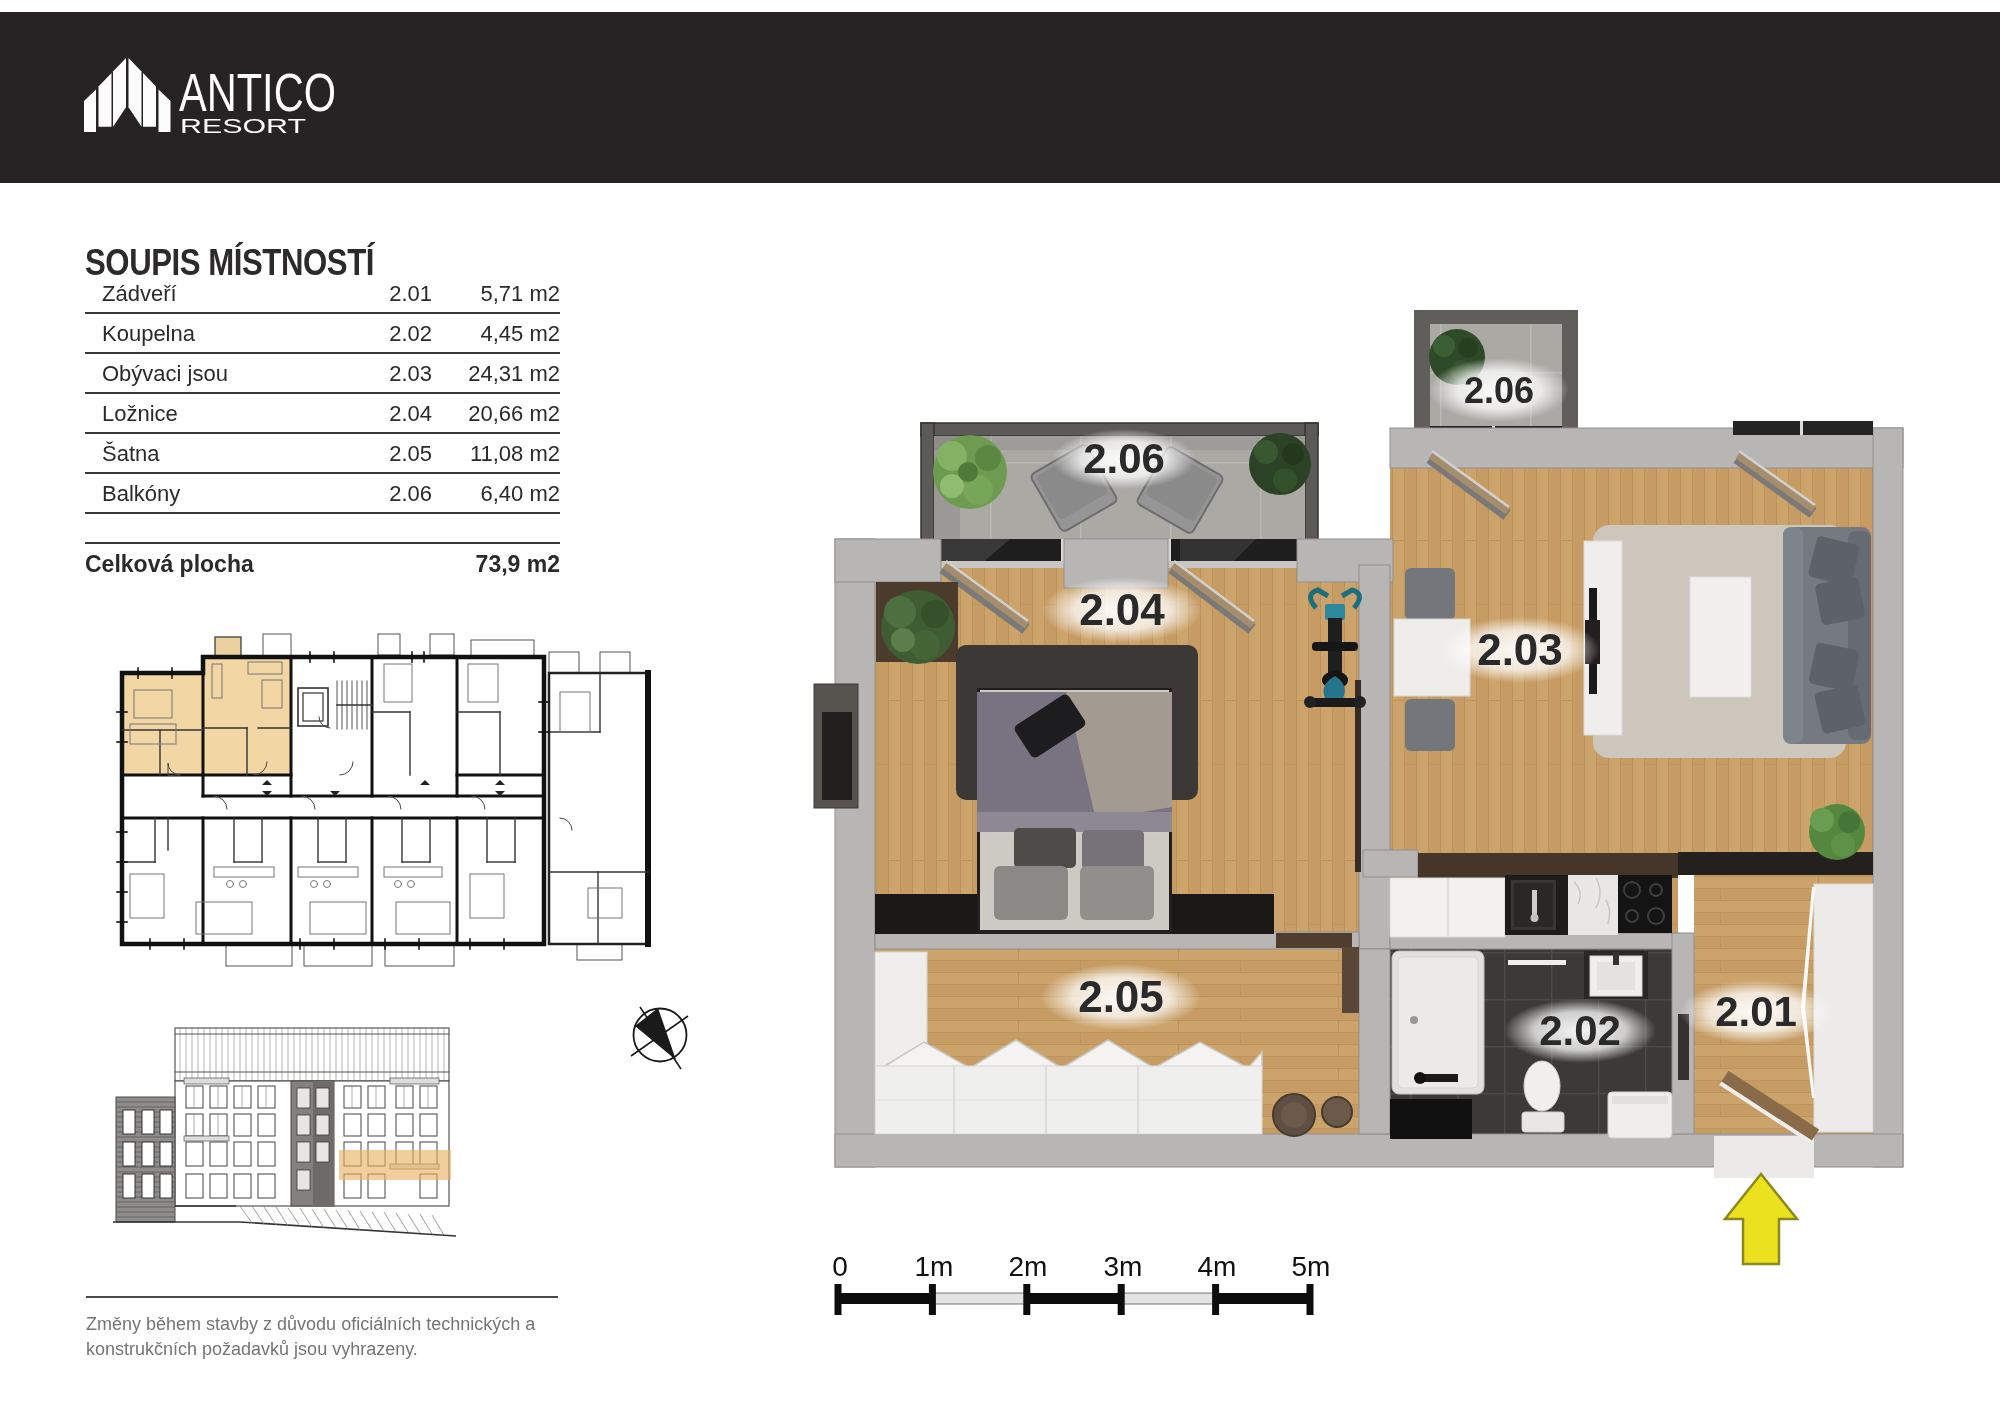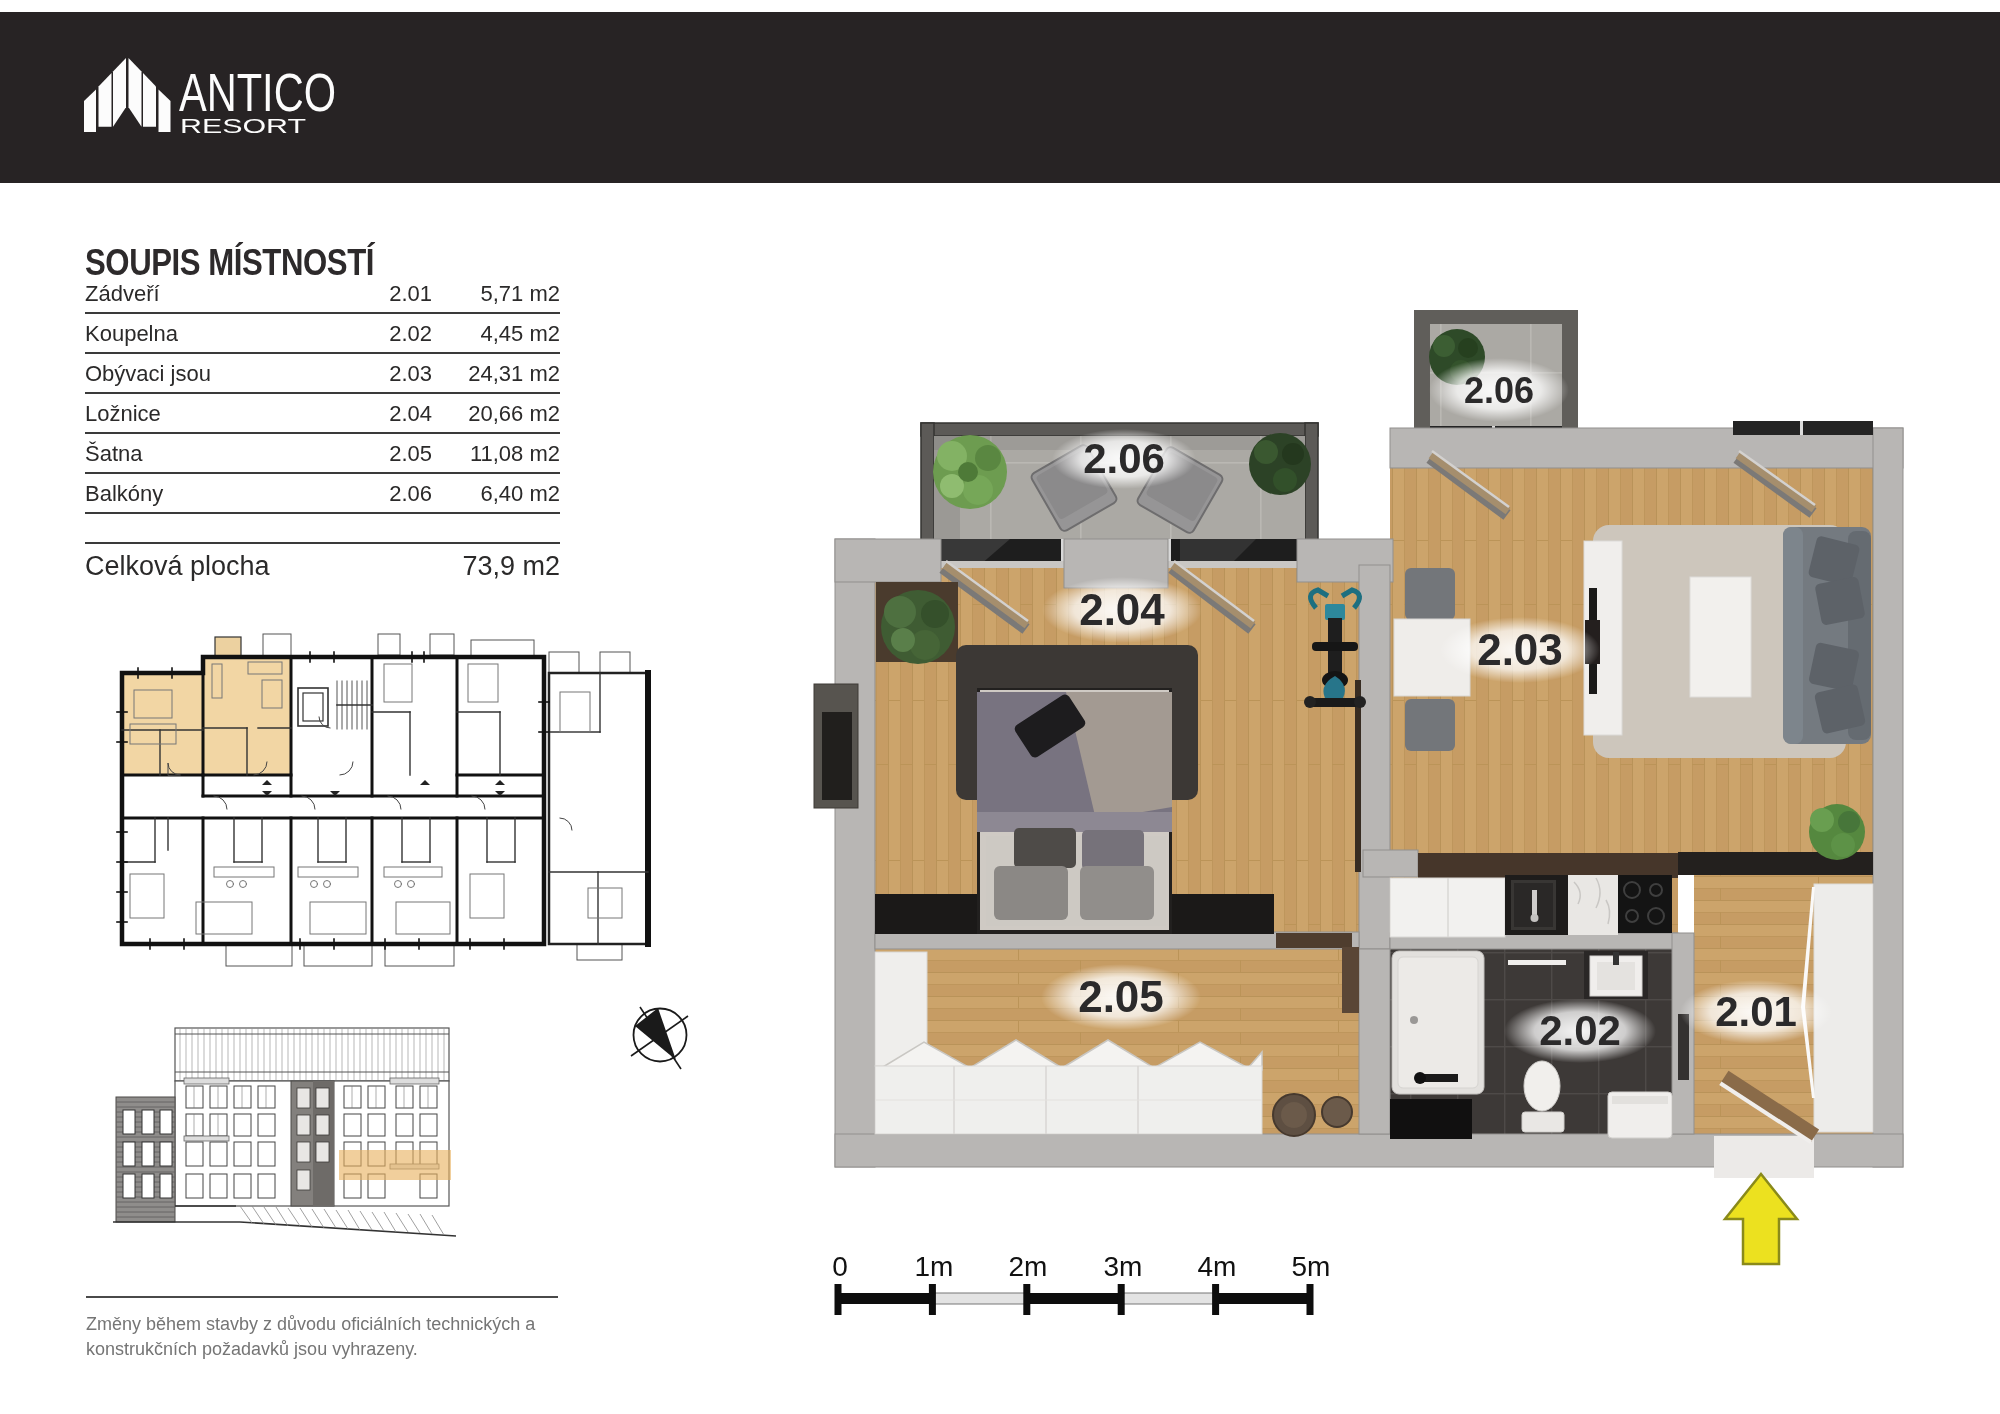--- a/index.html
+++ b/index.html
@@ -5,24 +5,24 @@
   html,body{margin:0;padding:0;background:#fff;}
   #page{position:relative;width:2000px;height:1414px;overflow:hidden;background:#fff;
         font-family:"Liberation Sans",sans-serif;margin-top:12px;}
   .abs{position:absolute;}
   #hdr{left:0;top:0;width:2000px;height:171px;background:#272324;}
   #title{right:99px;top:71px;font-size:46px;color:#fff;letter-spacing:0px;white-space:nowrap;}
   #title b{font-weight:bold;}
   #h1{left:85px;top:230px;font-size:36px;font-weight:bold;color:#2d2a2b;
       transform:scaleX(0.865);transform-origin:left top;white-space:nowrap;letter-spacing:-0.5px;}
   .trow{left:85px;width:475px;height:37px;border-bottom:2px solid #3a3a3a;font-size:22px;color:#2b2a2a;}
-  .trow span.nm{position:absolute;left:0;bottom:5px;}
+  .trow span.nm{position:absolute;left:17px;bottom:5px;}
   .trow span.cd{position:absolute;right:128px;bottom:5px;}
   .trow span.ar{position:absolute;right:0;bottom:5px;}
-  #tot{left:85px;top:530px;width:475px;height:32px;font-size:27px;font-weight:normal;color:#2b2a2a;
+  #tot{left:85px;top:530px;width:475px;height:32px;font-size:23px;font-weight:bold;color:#2b2a2a;
        border-top:2px solid #3a3a3a;}
   #tot span.a{position:absolute;left:0;top:7px;} #tot span.b{position:absolute;right:0;top:7px;}
   #sep{left:86px;top:1284px;width:472px;height:0;border-top:2px solid #4a4a4a;}
   #disc{left:86px;top:1300px;font-size:18px;line-height:25px;color:#757575;}
 </style>
 </head>
 <body>
 <div id="page">
 
   <div id="hdr" class="abs"></div>

